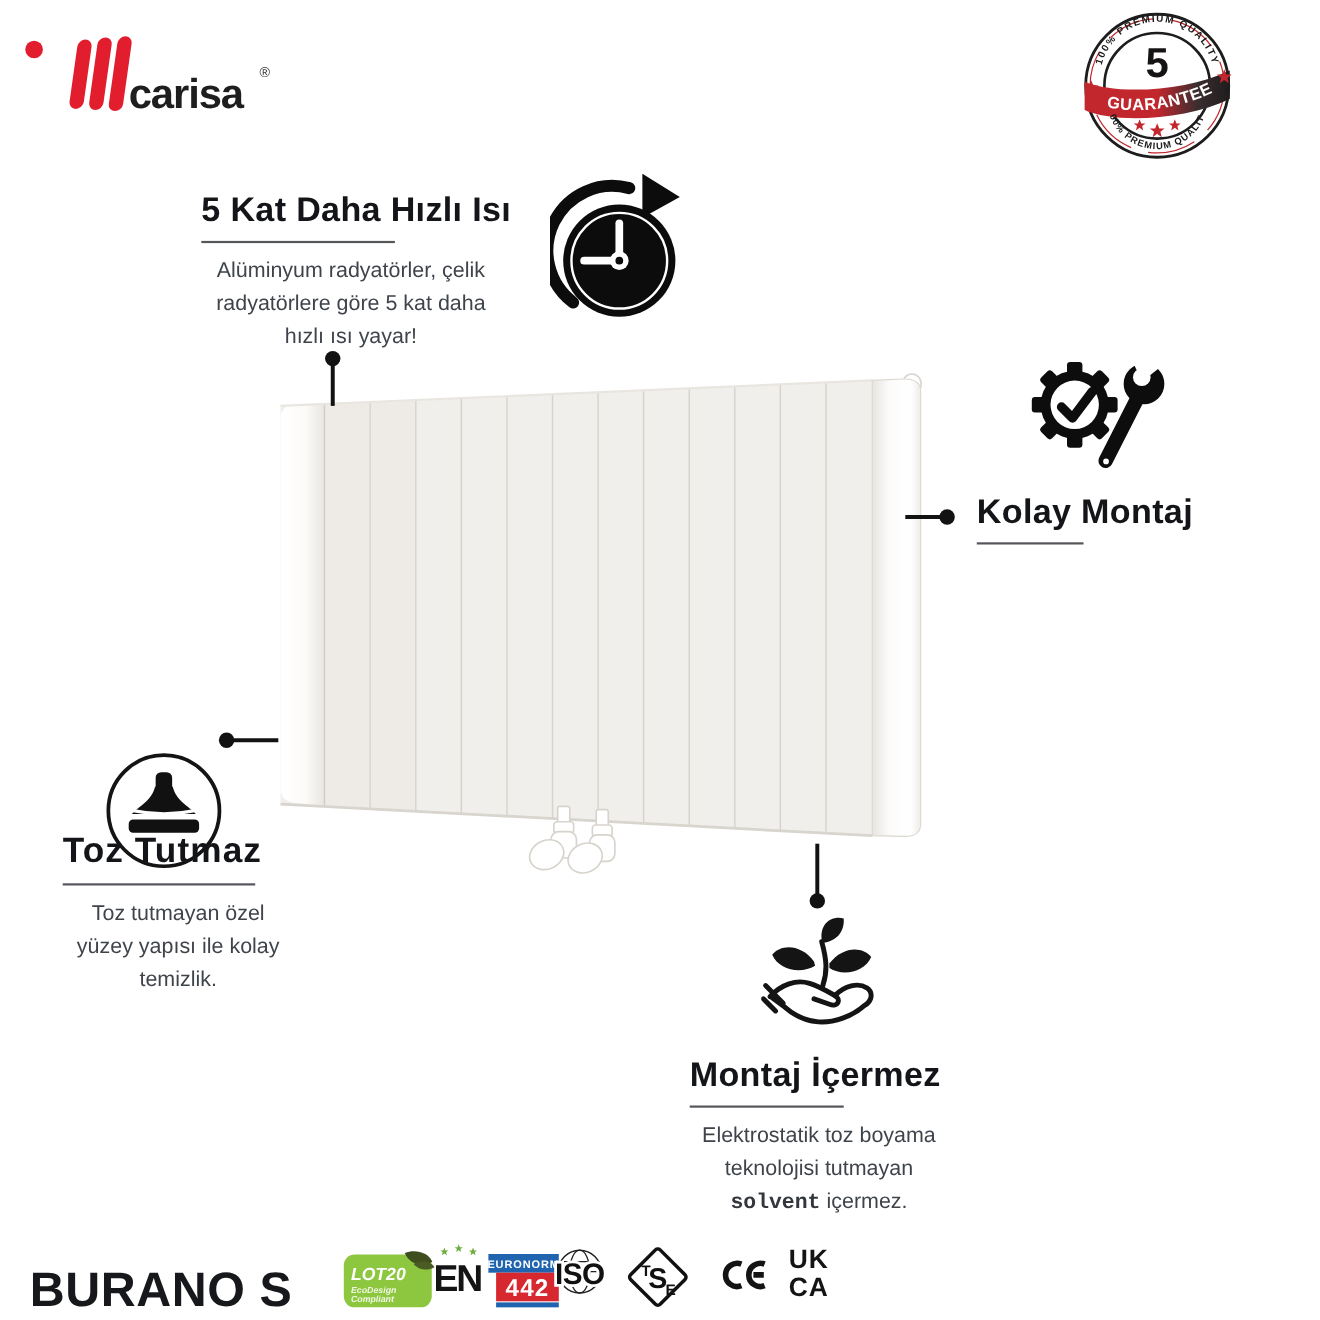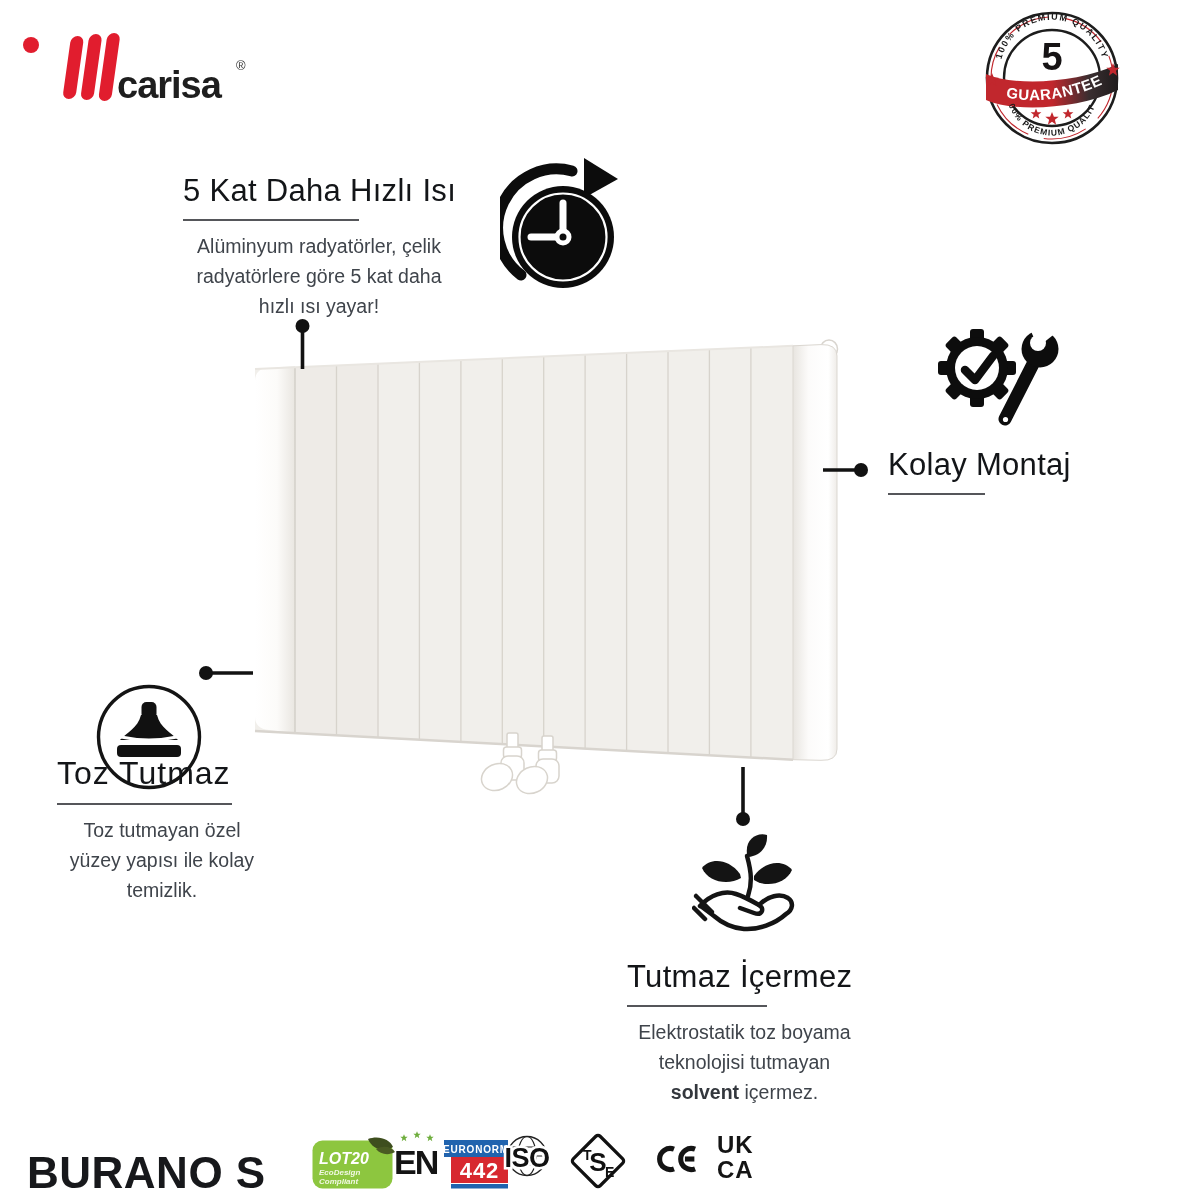--- a/index.html
+++ b/index.html
@@ -1,23 +1,23 @@
 <!DOCTYPE html>
 <html><head>
 <meta charset="utf-8">
 <title>poster</title>
 <style>
   html,body{margin:0;padding:0;background:#ffffff;}
   .canvas{position:relative;width:1200px;height:1200px;background:#ffffff;overflow:hidden;
           font-family:"Liberation Sans",sans-serif;}
   .abs{position:absolute;}
-  h2.feat{margin:0;font-weight:400;color:#131518;letter-spacing:.3px;line-height:1.08;}
+  h2.feat{margin:0;font-weight:700;color:#131518;letter-spacing:.3px;line-height:1.08;}
   .rule{height:0;border-top:2px solid #55565a;margin-top:12px;}
   p.feat{margin:0;color:#3f444b;font-size:19.5px;line-height:30px;text-align:center;}
-  p.feat b{font-weight:700;color:#33373d;}
+  p.feat b{font-weight:700;color:#33373d;font-family:Liberation Mono, monospace;}
   .model{font-size:44px;font-weight:700;color:#17181b;letter-spacing:.5px;}
   svg{display:block;}
 </style>
 </head>
 <body>
 
 <div class="canvas">
 
   <svg class="abs" style="left:20px;top:30px" width="240" height="92" viewBox="0 0 240 92">
     <circle cx="11" cy="15" r="8" fill="#e11d2e"></circle>
@@ -202,21 +202,21 @@
     <path d="M62,44 C74,28 92,28 100,38 C94,52 74,56 62,48 Z" fill="#141414"></path>
     <g fill="none" stroke="#141414" stroke-width="4.5" stroke-linecap="round" stroke-linejoin="round">
       <path d="M8,74 C18,63 32,58 44,62 C52,64.5 60,69 67,73 C73,76.5 70,84 62,81 L48,76"></path>
       <path d="M67,73 C76,64 88,61 96,66 C102,70 101,78 94,82 C83,92 66,98 52,97 C40,96 30,91 22,84 L10,75"></path>
       <path d="M4,64 L20,80"></path>
         <path d="M2,76 L13,87"></path>
     </g>
   </svg>
 
   <div class="abs" style="left:627px;top:960px;width:300px">
-    <h2 class="feat" style="font-size:31px">Tutmaz İçermez</h2>
+    <h2 class="feat" style="font-size:31px">Montaj İçermez</h2>
     <div class="rule" style="width:140px"></div>
     <p class="feat" style="width:235px;margin-top:10px"><span>Elektrostatik toz boyama teknolojisi tutmayan </span><b>solvent</b><span> içermez.</span></p>
   </div>
 
   <div class="abs model" style="left:27px;top:1148px">BURANO S</div>
 
   <svg class="abs" style="left:312px;top:1137px" width="84" height="54" viewBox="0 0 84 54">
     <rect x="0.5" y="3.5" width="80" height="48" rx="10" fill="#8dc63f"></rect>
     <path d="M56,2 C66,-2 78,2 81,10 C72,16 60,12 56,2 Z" fill="#3e4e1e"></path>
     <path d="M64,12 C72,8 80,10 83,15 C76,19 68,17 64,12 Z" fill="#4a5b23"></path>

